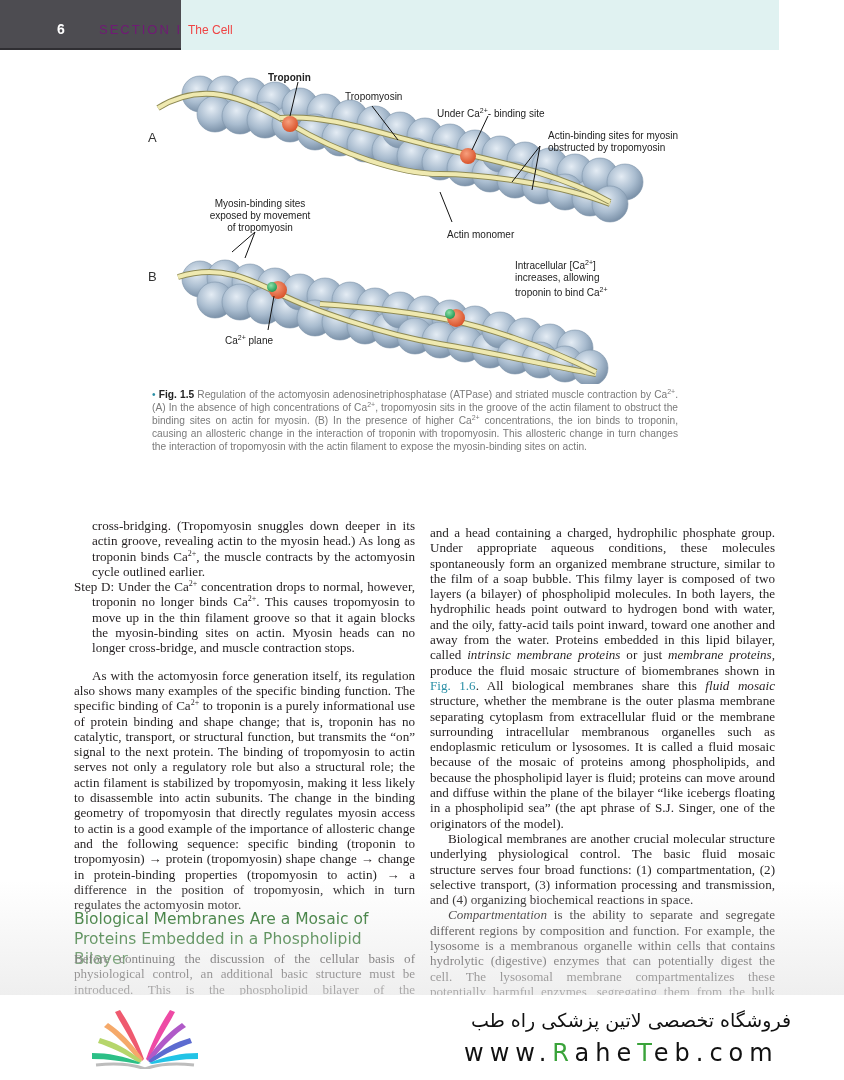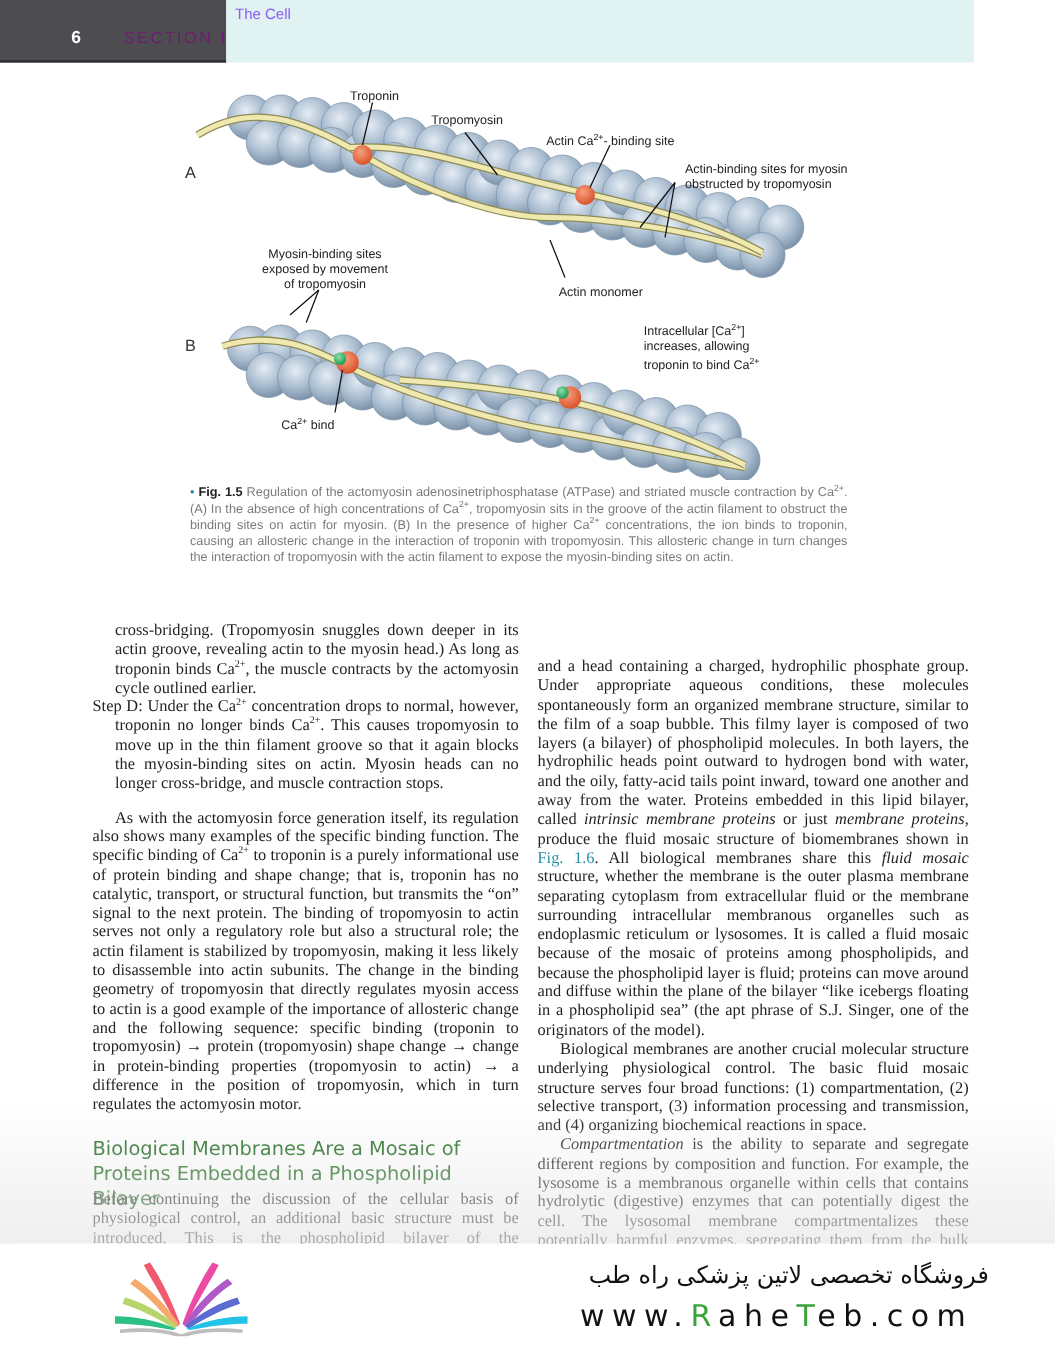--- a/index.html
+++ b/index.html
@@ -5,39 +5,39 @@
   * { box-sizing: border-box; margin: 0; padding: 0; }
   html, body { width: 844px; height: 1080px; background: #ffffff; overflow: hidden; }
   body { position: relative; font-family: "Liberation Serif", serif; color: #231f20; }
 
   
   .hdr { position: absolute; left: 0; top: 0; width: 844px; height: 50px; }
   .hdr-dark { position: absolute; left: 0; top: 0; width: 181px; height: 50px; background: #4d4c51; border-bottom: 2px solid #2f2e32; }
   .hdr-light { position: absolute; left: 181px; top: 0; width: 598px; height: 50px; background: #e0f2f1; }
   .hdr-num { position: absolute; left: 57px; top: 21px; font: bold 14px "Liberation Sans", sans-serif; color: #ffffff; }
   .hdr-sec { position: absolute; left: 99px; top: 22px; font: 13px "Liberation Sans", sans-serif; letter-spacing: 2px; color: #701a75; }
-  .hdr-title { position: absolute; left: 188px; top: 4px; font: 12px "Liberation Sans", sans-serif; color: #8b5cf6; }
+  .hdr-title { position: absolute; left: 188px; top: 23px; font: 12px "Liberation Sans", sans-serif; color: #ef4444; }
 
   
   .figure { position: absolute; left: 140px; top: 64px; width: 540px; height: 320px; }
   .figure svg { position: absolute; left: 0; top: 0; }
   .lbl { position: absolute; font: 10px "Liberation Sans", sans-serif; color: #222; line-height: 12px; }
   .lbl sup { font-size: 7px; }
   .panel { position: absolute; font: 13px "Liberation Sans", sans-serif; color: #333; }
 
   .caption { position: absolute; left: 152px; top: 388px; width: 526px; font: 10.2px "Liberation Sans", sans-serif; color: #7a7a7a; line-height: 13px; text-align: justify; }
   .caption .bullet { color: #2a8fa6; }
   .caption .figno { color: #222; font-weight: bold; }
   .caption sup { font-size: 7px; line-height: 0; }
 
   
   .col { position: absolute; font-size: 13.1px; line-height: 15.3px; text-align: justify; color: #231f20; }
   .col p { text-indent: 0; }
   .col sup { font-size: 8px; line-height: 0; }
-  .col-left { left: 74px; top: 496px; width: 341px; }
+  .col-left { left: 74px; top: 518px; width: 341px; }
   .col-right { left: 430px; top: 497px; width: 345px; margin-top: 28px; }
   .hang { padding-left: 18px; text-indent: -18px !important; }
   .indent0 { padding-left: 18px; }
   .ind { text-indent: 18px !important; }
   .gap { margin-top: 12px; }
   .link { color: #2a8fa6; }
   .heading { position: absolute; left: 74px; top: 909px; width: 345px; font: 15.5px "DejaVu Sans", sans-serif; color: #1f6b1f; line-height: 20px; }
   .col-left2 { left: 74px; top: 951px; width: 341px; }
 
   
@@ -177,28 +177,28 @@
       <line x1="312" y1="158" x2="300" y2="128"></line>
       <line x1="115" y1="168" x2="92" y2="188"></line>
       <line x1="115" y1="168" x2="105" y2="194"></line>
       <line x1="128" y1="266" x2="134" y2="232"></line>
     </g>
   </svg>
 
   <span class="panel" style="left:8px; top:66px;">A</span>
   <span class="panel" style="left:8px; top:205px;">B</span>
 
-  <span class="lbl" style="left:140px; top:8px;">Troponin</span>
+  <span class="lbl" style="left:128px; top:8px;font-weight:bold;">Troponin</span>
   <span class="lbl" style="left:205px; top:27px;">Tropomyosin</span>
-  <span class="lbl" style="left:297px; top:41px;"><span>Actin Ca</span><sup>2+</sup><span>- binding site</span></span>
+  <span class="lbl" style="left:297px; top:41px;"><span>Under Ca</span><sup>2+</sup><span>- binding site</span></span>
   <span class="lbl" style="left:408px; top:66px;"><span>Actin-binding sites for myosin</span><br><span>obstructed by tropomyosin</span></span>
   <span class="lbl" style="left:307px; top:165px;">Actin monomer</span>
   <span class="lbl" style="left:60px; top:134px; text-align:center; width:120px;"><span>Myosin-binding sites</span><br><span>exposed by movement</span><br><span>of tropomyosin</span></span>
   <span class="lbl" style="left:375px; top:193px;"><span>Intracellular [Ca</span><sup>2+</sup><span>]</span><br><span>increases, allowing</span><br><span>troponin to bind Ca</span><sup>2+</sup></span>
-  <span class="lbl" style="left:85px; top:268px;"><span>Ca</span><sup>2+</sup><span> bind</span></span>
+  <span class="lbl" style="left:85px; top:268px;"><span>Ca</span><sup>2+</sup><span> plane</span></span>
 </div>
 
 <div class="caption">
   <span class="bullet">•</span>
   <span class="figno">Fig. 1.5</span><span> Regulation of the actomyosin adenosinetriphosphatase (ATPase) and striated muscle contraction by Ca</span><sup>2+</sup><span>. (A) In the absence of high concentrations of Ca</span><sup>2+</sup><span>, tropomyosin sits in the groove of the actin filament to obstruct the binding sites on actin for myosin. (B) In the presence of higher Ca</span><sup>2+</sup><span> concentrations, the ion binds to troponin, causing an allosteric change in the interaction of troponin with tropomyosin. This allosteric change in turn changes the interaction of tropomyosin with the actin filament to expose the myosin-binding sites on actin.</span>
 </div>
 
 <div class="col col-left">
   <p class="indent0"><span>cross-bridging. (Tropomyosin snuggles down deeper in its actin groove, revealing actin to the myosin head.) As long as troponin binds Ca</span><sup>2+</sup><span>, the muscle contracts by the actomyosin cycle outlined earlier.</span></p>
   <p class="hang"><span>Step D: Under the Ca</span><sup>2+</sup><span> concentration drops to normal, however, troponin no longer binds Ca</span><sup>2+</sup><span>. This causes tropomyosin to move up in the thin filament groove so that it again blocks the myosin-binding sites on actin. Myosin heads can no longer cross-bridge, and muscle contraction stops.</span></p>

